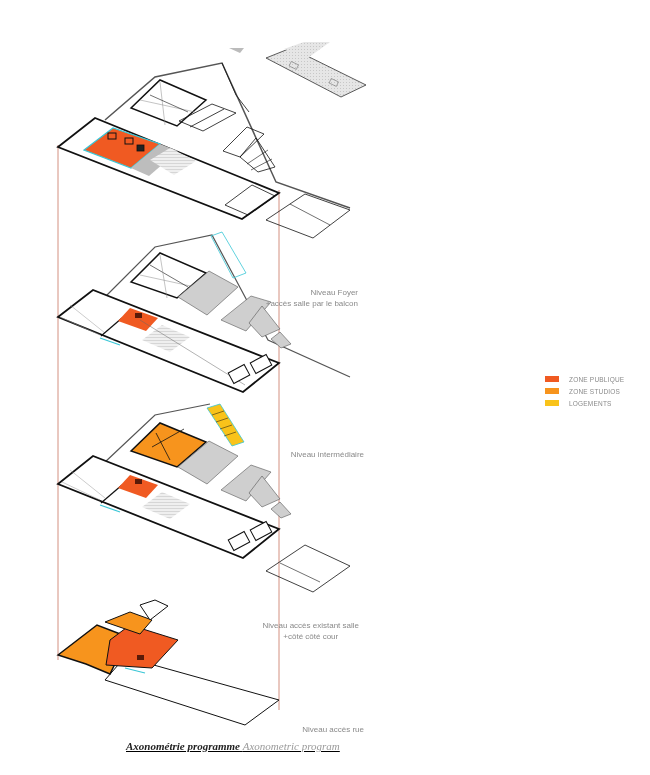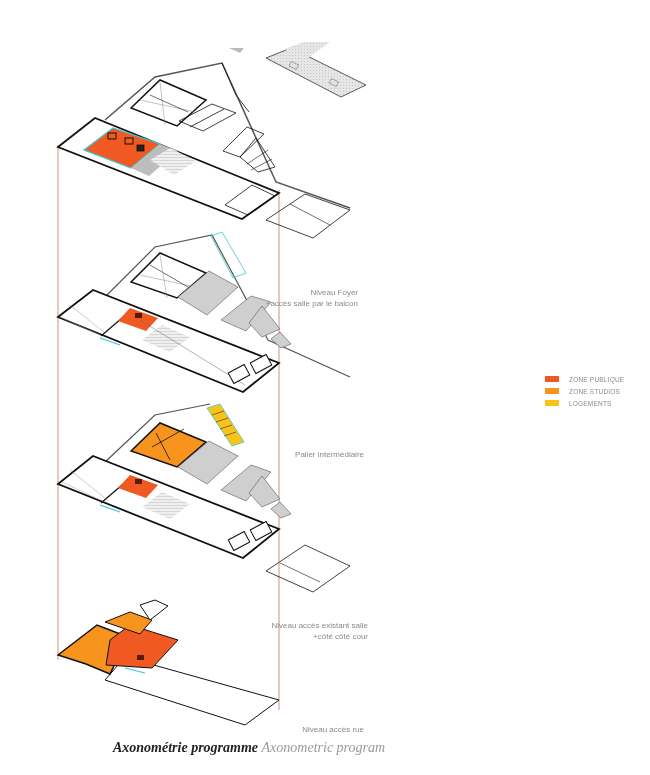--- a/index.html
+++ b/index.html
@@ -3,21 +3,21 @@
 <meta charset="utf-8">
 <style>
   html, body { margin: 0; padding: 0; background: #ffffff; }
   body { width: 650px; height: 775px; position: relative; overflow: hidden; font-family: "Liberation Sans", sans-serif; }
   #diagram { position: absolute; left: 0; top: 0; width: 650px; height: 775px; }
   .level-label { position: absolute; font-size: 8px; color: #8a8a8a; text-align: right; line-height: 11px; white-space: nowrap; }
   .legend { position: absolute; left: 545px; top: 374px; }
   .legend-item { display: flex; align-items: center; height: 10px; margin-bottom: 2px; }
   .legend-swatch { width: 14px; height: 6px; margin-right: 10px; }
   .legend-text { font-size: 6.5px; color: #8a8a8a; letter-spacing: 0.2px; }
-  .caption { position: absolute; left: 113px; top: 740px; font-family: "Liberation Serif", "DejaVu Serif", serif; font-size: 14px; white-space: nowrap; }
+  .caption { position: absolute; left: 126px; top: 740px; font-family: "Liberation Serif", "DejaVu Serif", serif; font-size: 11px; white-space: nowrap; text-decoration: underline; }
   .caption-fr { font-style: italic; font-weight: bold; color: #222; }
   .caption-en { font-style: italic; color: #9a9a9a; }
 </style>
 </head>
 <body>
 
 <svg id="diagram" viewBox="0 0 650 775" xmlns="http://www.w3.org/2000/svg">
   <defs>
     <pattern id="hatch" width="3" height="3" patternUnits="userSpaceOnUse">
       <rect width="3" height="3" fill="#e6e6e6"></rect>
@@ -142,23 +142,23 @@
     <rect x="137" y="655" width="7" height="5" fill="#5a1a08" stroke="none"></rect>
     <line x1="125" y1="668" x2="145" y2="673" stroke="#39c6d6" stroke-width="1.2"></line>
   </g>
 </svg>
 
 <div class="level-label" style="right:292px; top:279px;margin-top:8px;">
   <div>Niveau Foyer</div>
   <div>+accès salle par le balcon</div>
 </div>
 <div class="level-label" style="right:286px; top:449px;">
-  <div>Palier intermédiaire</div>
+  <div>Niveau intermédiaire</div>
 </div>
-<div class="level-label" style="right:282px; top:620px;">
+<div class="level-label" style="right:291px; top:620px;text-align:center;">
   <div>Niveau accès existant salle</div>
   <div>+côté côté cour</div>
 </div>
 <div class="level-label" style="right:286px; top:724px;">
   <div>Niveau accès rue</div>
 </div>
 
 <div class="legend">
   <div class="legend-item">
     <span class="legend-swatch" style="background:#f05a22;"></span>

